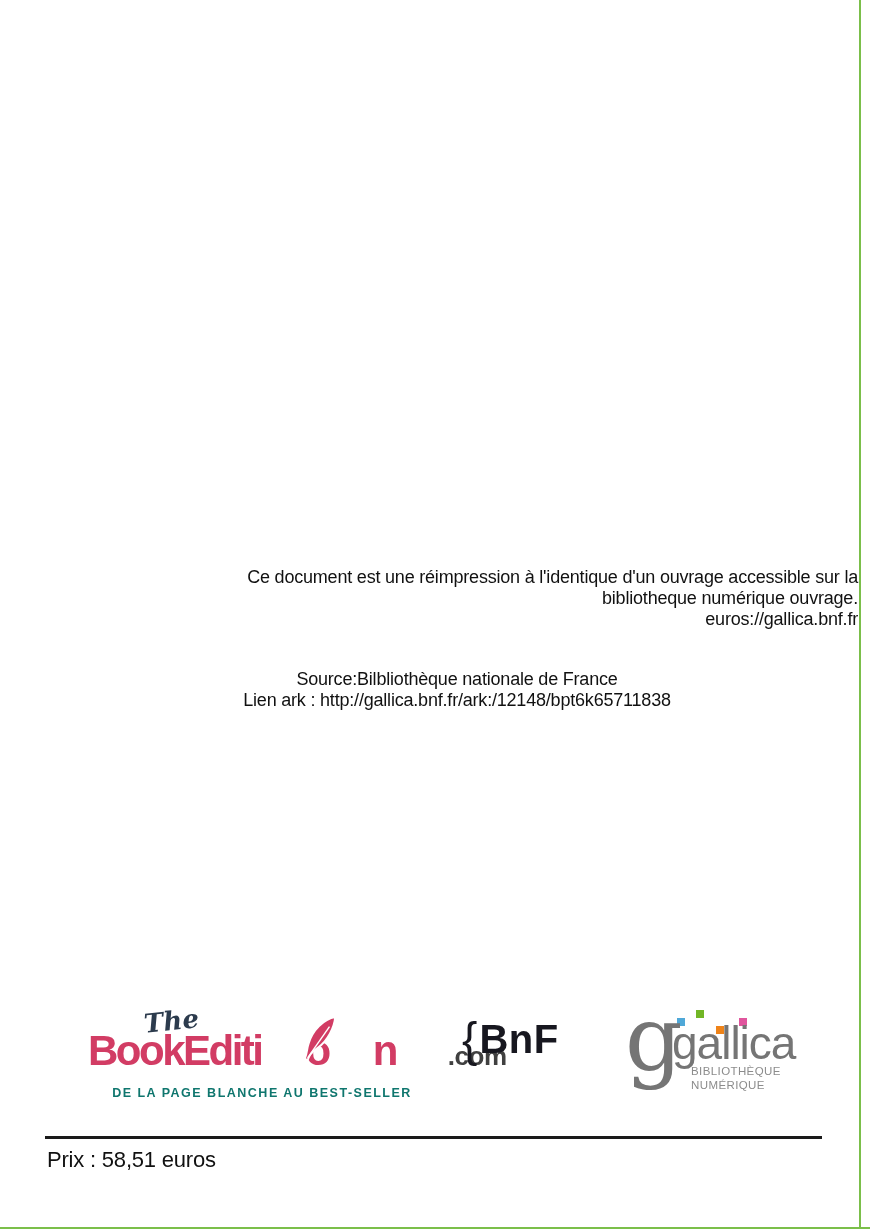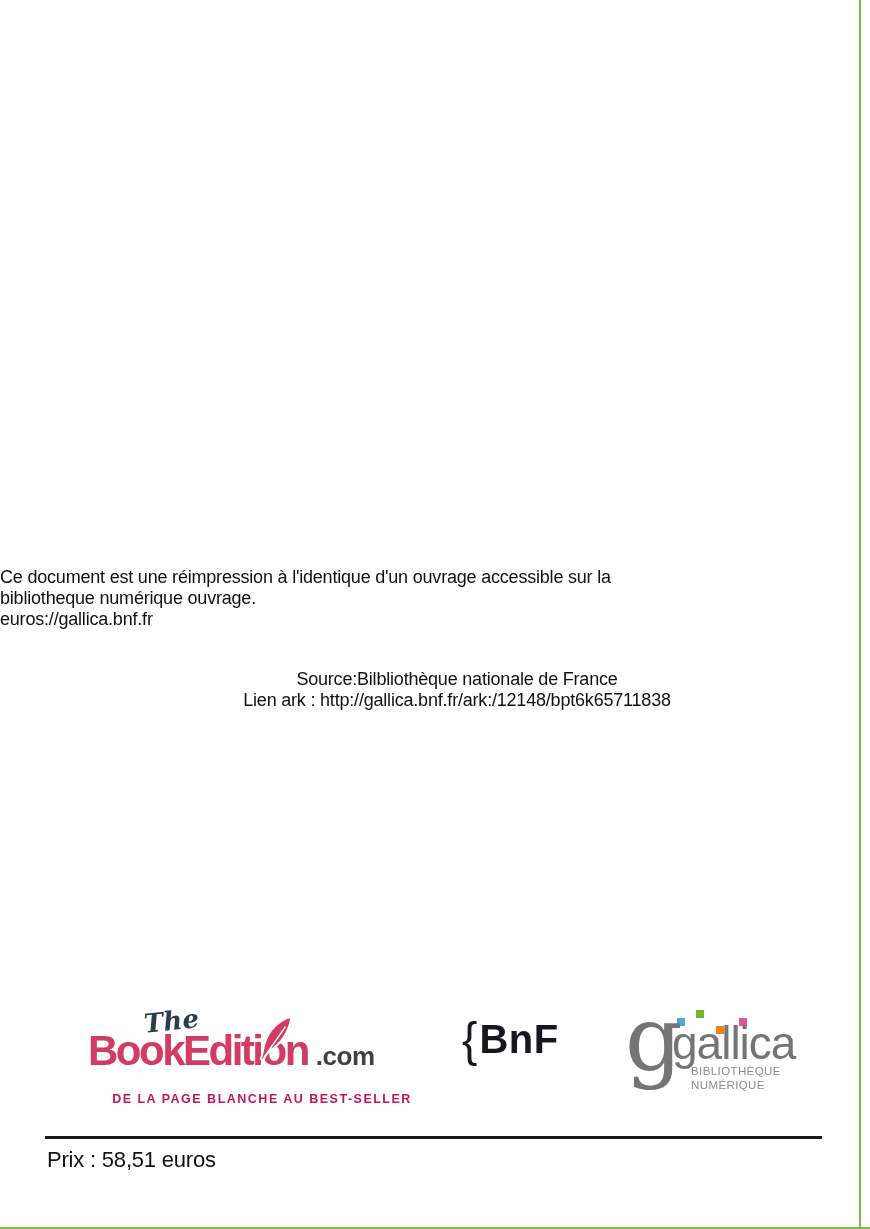--- a/index.html
+++ b/index.html
@@ -7,36 +7,36 @@
     width:870px;height:1229px;background:#ffffff;position:relative;
     font-family:"Liberation Sans",sans-serif;color:#161616;overflow:hidden;
   }
   .abs{position:absolute;}
 
   
   .green-right{left:859px;top:0;width:2px;height:1229px;background:#7bbf4a;}
   .green-bottom{left:0;bottom:0;width:870px;height:2px;background:#7bbf4a;}
 
   
-  .notice{top:567px;left:0;width:858px;text-align:left;
+  .notice{top:567px;left:0;width:858px;text-align:right;
     font-size:18px;line-height:21px;letter-spacing:-0.2px;color:#111;}
   .source{top:669px;left:0;width:858px;text-align:center;
     font-size:18px;line-height:21px;letter-spacing:-0.2px;color:#111;padding-left:28px;}
 
   
   .bookedition{left:88px;top:1008px;width:348px;height:88px;}
   .be-the{position:absolute;left:56px;top:-2px;font-family:"DejaVu Serif",serif;
     font-style:italic;font-weight:bold;font-size:26px;color:#2c3b4d;transform:rotate(-6deg);}
-  .be-word{position:absolute;left:0px;top:22px;display:flex;align-items:baseline;line-height:1;}
+  .be-word{position:absolute;left:0px;top:22px;display:flex;align-items:baseline;line-height:1;gap:44px;}
   .be-main{font-size:42px;font-weight:800;letter-spacing:-2.5px;color:#d23c64;}
   .be-o{position:relative;display:inline-block;}
   .be-feather{position:absolute;left:-5px;top:-16px;width:38px;height:48px;}
   .be-tld{font-size:26px;font-weight:800;letter-spacing:-0.5px;color:#404040;margin-left:8px;}
-  .be-tag{position:absolute;left:0;top:84px;width:100%;text-align:center;
-    font-size:12.5px;font-weight:700;letter-spacing:1.5px;color:#be185d;}
+  .be-tag{position:absolute;left:0;top:78px;width:100%;text-align:center;
+    font-size:12.5px;font-weight:700;letter-spacing:1.5px;color:#0f766e;}
 
   
   .bnf{left:462px;top:1016px;display:flex;align-items:center;color:#17171f;line-height:1;}
   .bnf-brace{font-size:46px;font-weight:300;transform:scaleY(1.05);margin-right:2px;}
   .bnf-text{font-size:40px;font-weight:600;letter-spacing:0.5px;}
 
   
   .gallica{left:628px;top:1005px;width:170px;height:95px;}
   .ga-g{position:absolute;left:-3px;top:-19px;font-family:"DejaVu Serif",serif;
     font-size:90px;font-weight:500;color:#757575;}

